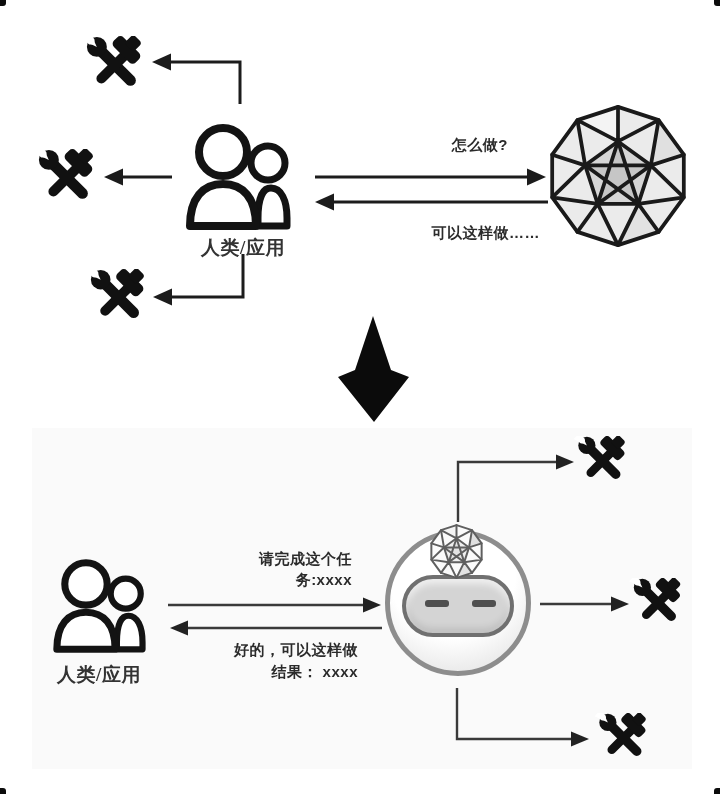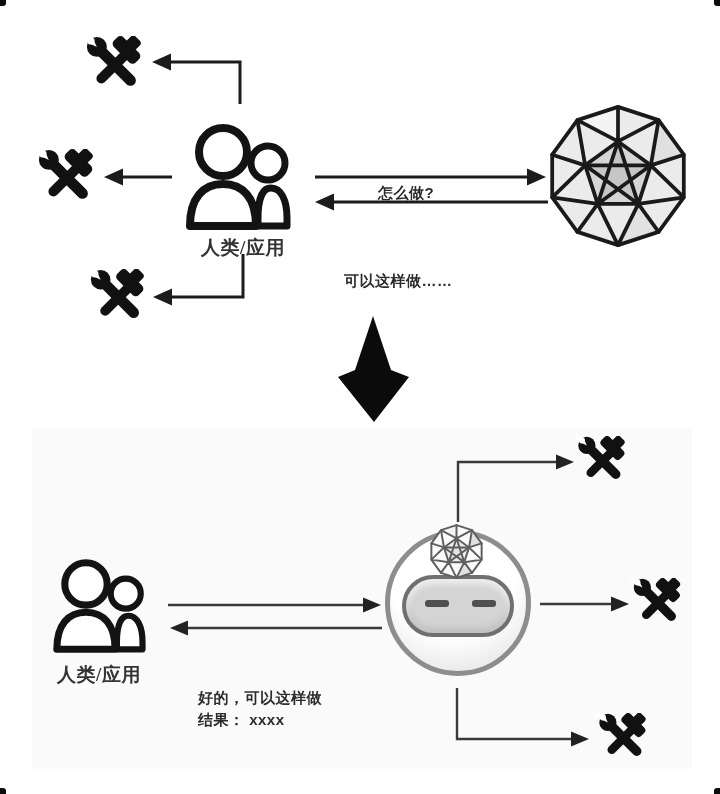--- a/index.html
+++ b/index.html
@@ -1,21 +1,21 @@
 <!DOCTYPE html>
 <html><head>
 <meta charset="utf-8">
 <style>
   html,body{margin:0;padding:0;background:#ffffff;}
   #canvas{position:relative;width:720px;height:794px;background:#ffffff;overflow:hidden;
           font-family:"Liberation Sans","DejaVu Sans",sans-serif;color:#2d2d2d;}
   .abs{position:absolute;}
   .label{font-size:19px;font-weight:600;text-align:center;color:#333;letter-spacing:.5px;font-family:Liberation Serif, serif;}
-  .msg{font-size:15px;font-weight:600;text-align:left;color:#2b2b2b;line-height:21px;
-       white-space:pre-line;letter-spacing:.5px;margin-top:48px;}
+  .msg{font-size:15px;font-weight:600;text-align:right;color:#2b2b2b;line-height:21px;
+       white-space:pre-line;letter-spacing:.5px;}
   #overlay{position:absolute;left:0;top:0;z-index:1;}
   .panel{background:#fafafa;z-index:0;}
   .corner{width:10px;height:10px;background:#0c0c0c;border-radius:3px;z-index:5;}
   .icon{z-index:2;}
   
   #robot-body{left:385px;top:530px;width:146px;height:146px;border:5px solid #8d8d8d;
     border-radius:50%;box-sizing:border-box;z-index:2;
     background:radial-gradient(circle at 46% 30%, #ffffff 52%, #ececec 78%, #dcdcdc 100%);}
   #robot-visor{left:402px;top:575px;width:112px;height:62px;border:4px solid #707070;
     border-radius:32px;box-sizing:border-box;background:#d4d4d4;z-index:3;
@@ -118,31 +118,33 @@
   <svg class="abs icon" style="left:87px;top:269px" width="63" height="57">
       <use href="#tools"></use>
     </svg>
 
   <svg class="abs icon" style="left:180px;top:121px" width="120" height="112">
       <use href="#users"></use>
     </svg>
   <div class="abs label" style="left:183px;top:235px;width:120px;">人类/应用</div>
 
   <div class="abs msg" style="left:378px;top:134px;width:130px;">怎么做?</div>
-  <div class="abs msg" style="left:344px;top:222px;width:172px;">可以这样做……</div>
+  <div class="abs msg" style="left:368px;top:222px;width:172px;">可以这样做……</div>
 
   <svg class="abs icon" id="llm-ball">
     <use href="#ico"></use>
   </svg>
 
   <svg class="abs icon" style="left:48px;top:549px" width="106" height="114">
       <use href="#users"></use>
     </svg>
   <div class="abs label" style="left:38px;top:662px;width:122px;">人类/应用</div>
 
+  <div class="abs msg" style="left:204px;top:548px;width:148px;">请完成这个任
+务:xxxx</div>
   <div class="abs msg" style="left:198px;top:639px;width:160px;line-height:22px;">好的，可以这样做
 结果： xxxx</div>
 
   <div class="abs" id="robot-body"></div>
   <div class="abs" id="robot-visor"></div>
   <div class="abs robot-eye" style="left:425px;top:600px;"></div>
   <div class="abs robot-eye" style="left:472px;top:600px;"></div>
   <svg class="abs" id="robot-brain">
     <use href="#ico"></use>
   </svg>

